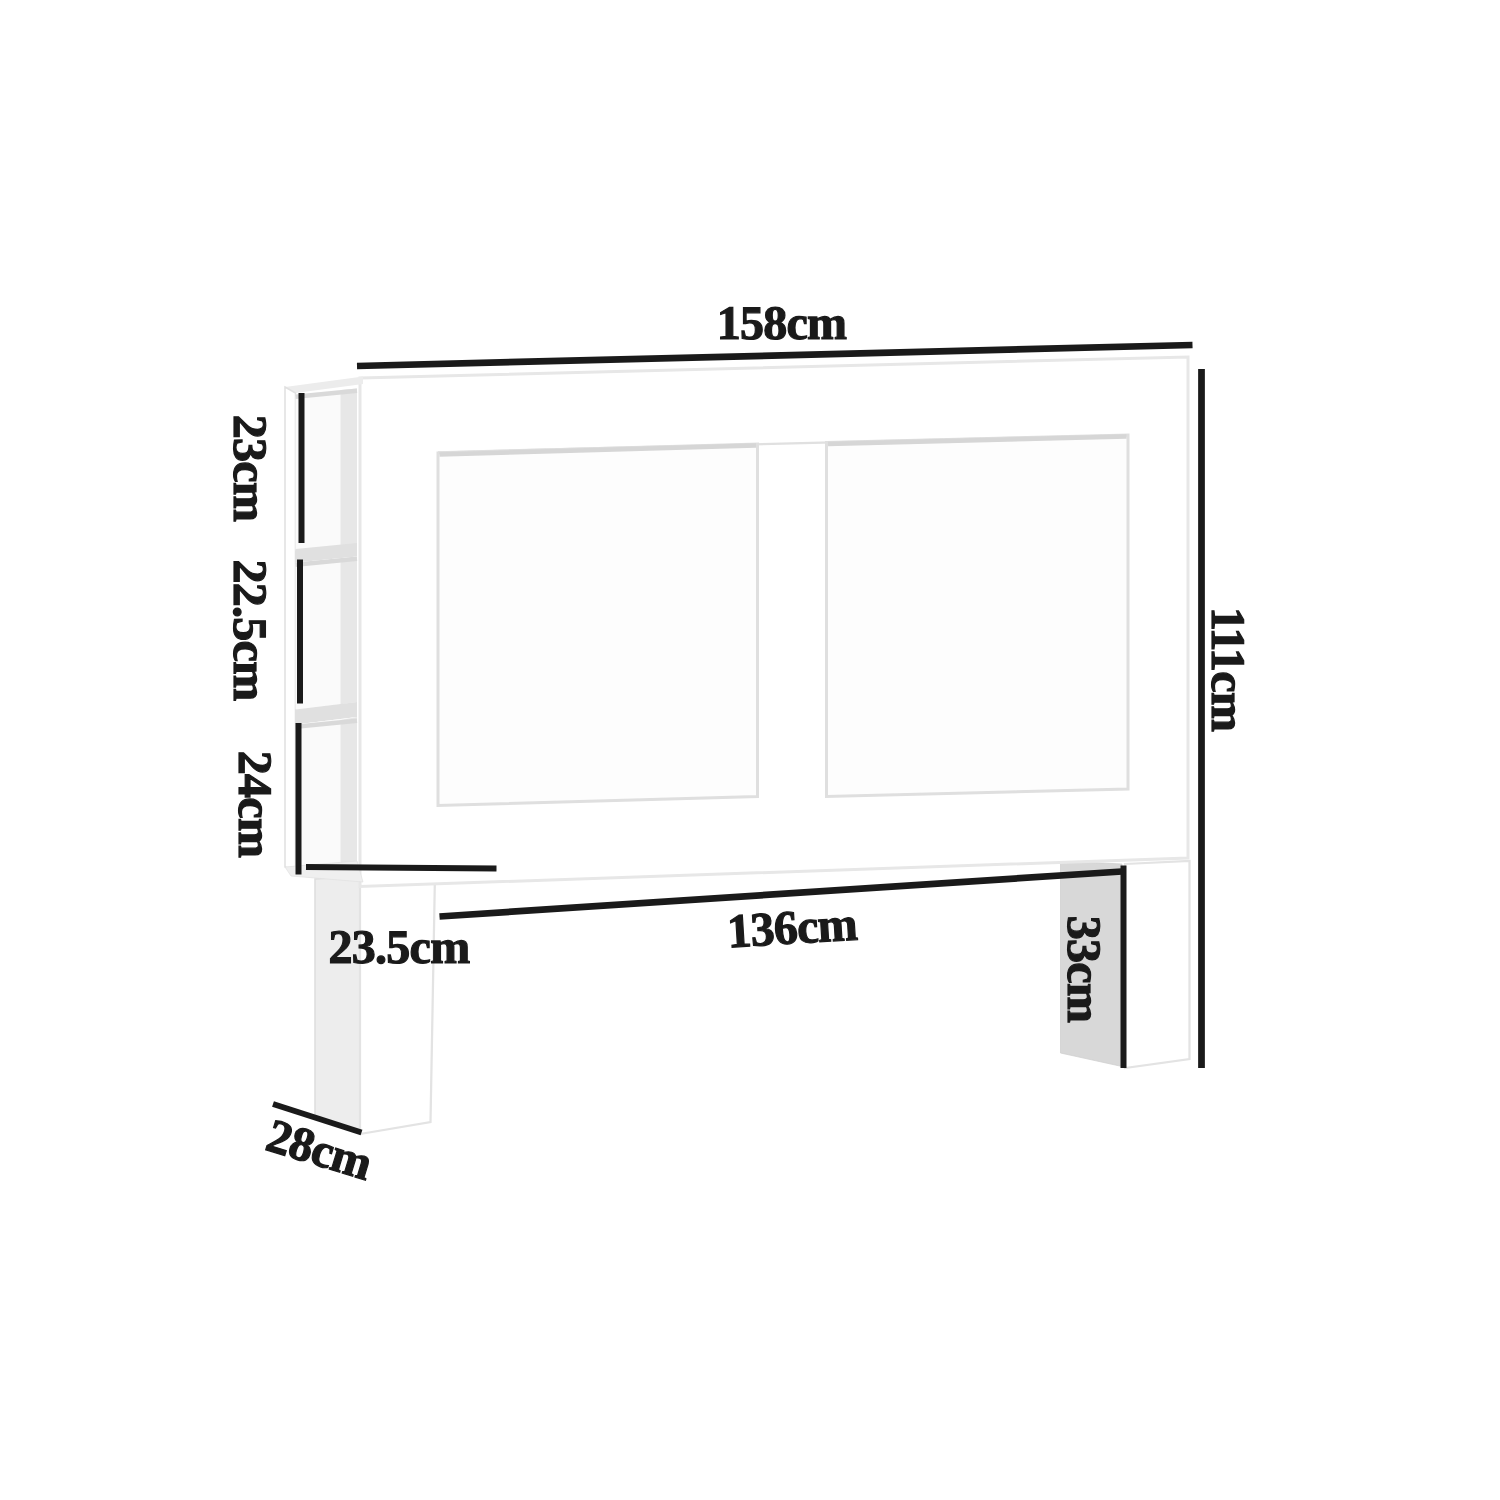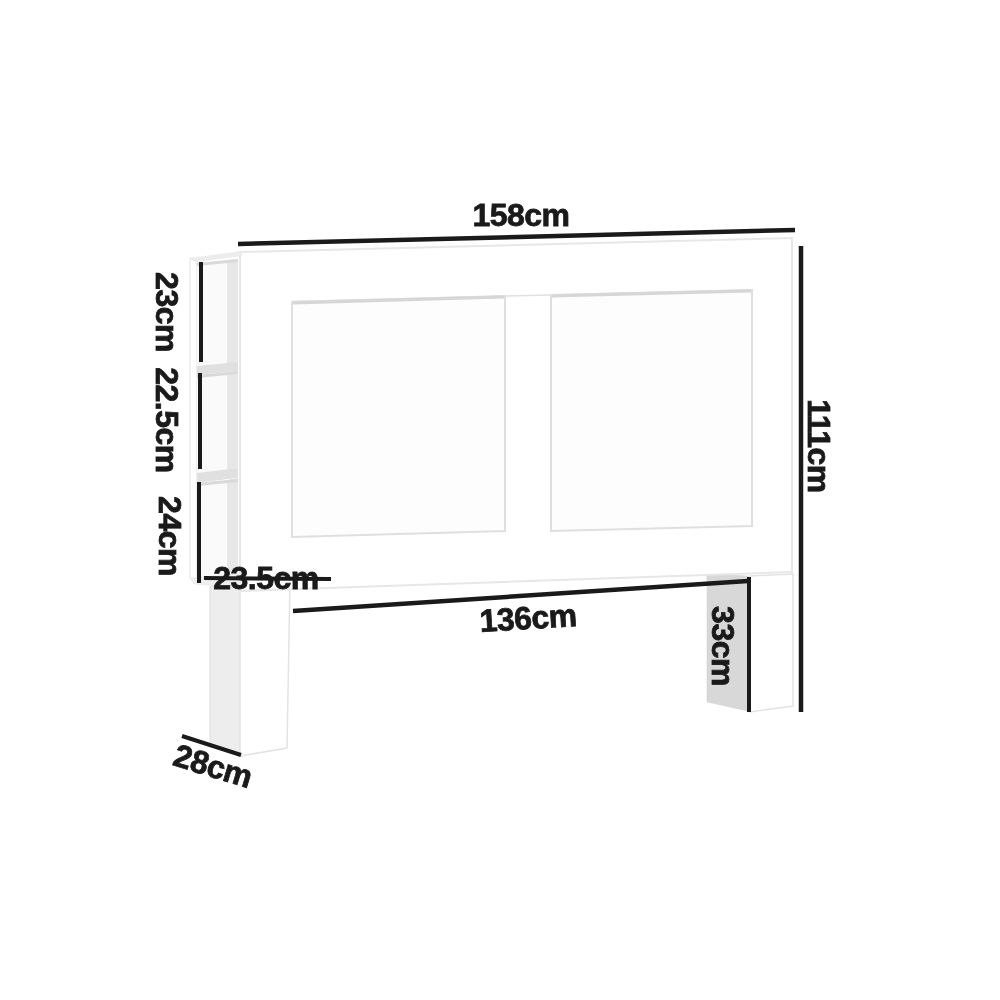--- a/index.html
+++ b/index.html
@@ -2,21 +2,21 @@
 <html><head>
 <meta charset="utf-8">
 <style>
   html, body { margin: 0; padding: 0; background: #ffffff; }
   .stage {
     position: relative;
     width: 847px;
     height: 1000px;
     background: #ffffff;
     overflow: hidden;
-    font-family: Liberation Sans, sans-serif;
+    font-family: Liberation Serif, serif;
   }
   .stage svg { position: absolute; left: 0; top: 0; }
   .dim-label {
     position: absolute;
     font-size: 32px;
     font-weight: 700;
     letter-spacing: -0.5px;
     color: #1a1a1a;
     -webkit-text-stroke: 0.8px #1a1a1a;
     white-space: nowrap;
@@ -81,21 +81,21 @@
   <div class="dim-label" style="left:521px; top:215px; --r:0deg;">158cm</div>
 
   <div class="dim-label" style="left:819px; top:446px; --r:90deg;">111cm</div>
 
   <div class="dim-label" style="left:167px; top:312px; --r:90deg;">23cm</div>
 
   <div class="dim-label" style="left:167px; top:420px; --r:90deg;">22.5cm</div>
 
   <div class="dim-label" style="left:170px; top:536px; --r:90deg;">24cm</div>
 
-  <div class="dim-label" style="left:266px; top:578px; --r:0deg;">23.5cm</div>
+  <div class="dim-label" style="left:266px; top:631px; --r:0deg;">23.5cm</div>
 
   <div class="dim-label" style="left:528px; top:618px; --r:-3.5deg;">136cm</div>
 
   <div class="dim-label" style="left:723px; top:646px; --r:90deg;">33cm</div>
 
   <div class="dim-label" style="left:213px; top:766px; --r:17deg;">28cm</div>
 
 </div>
 
 </body></html>

